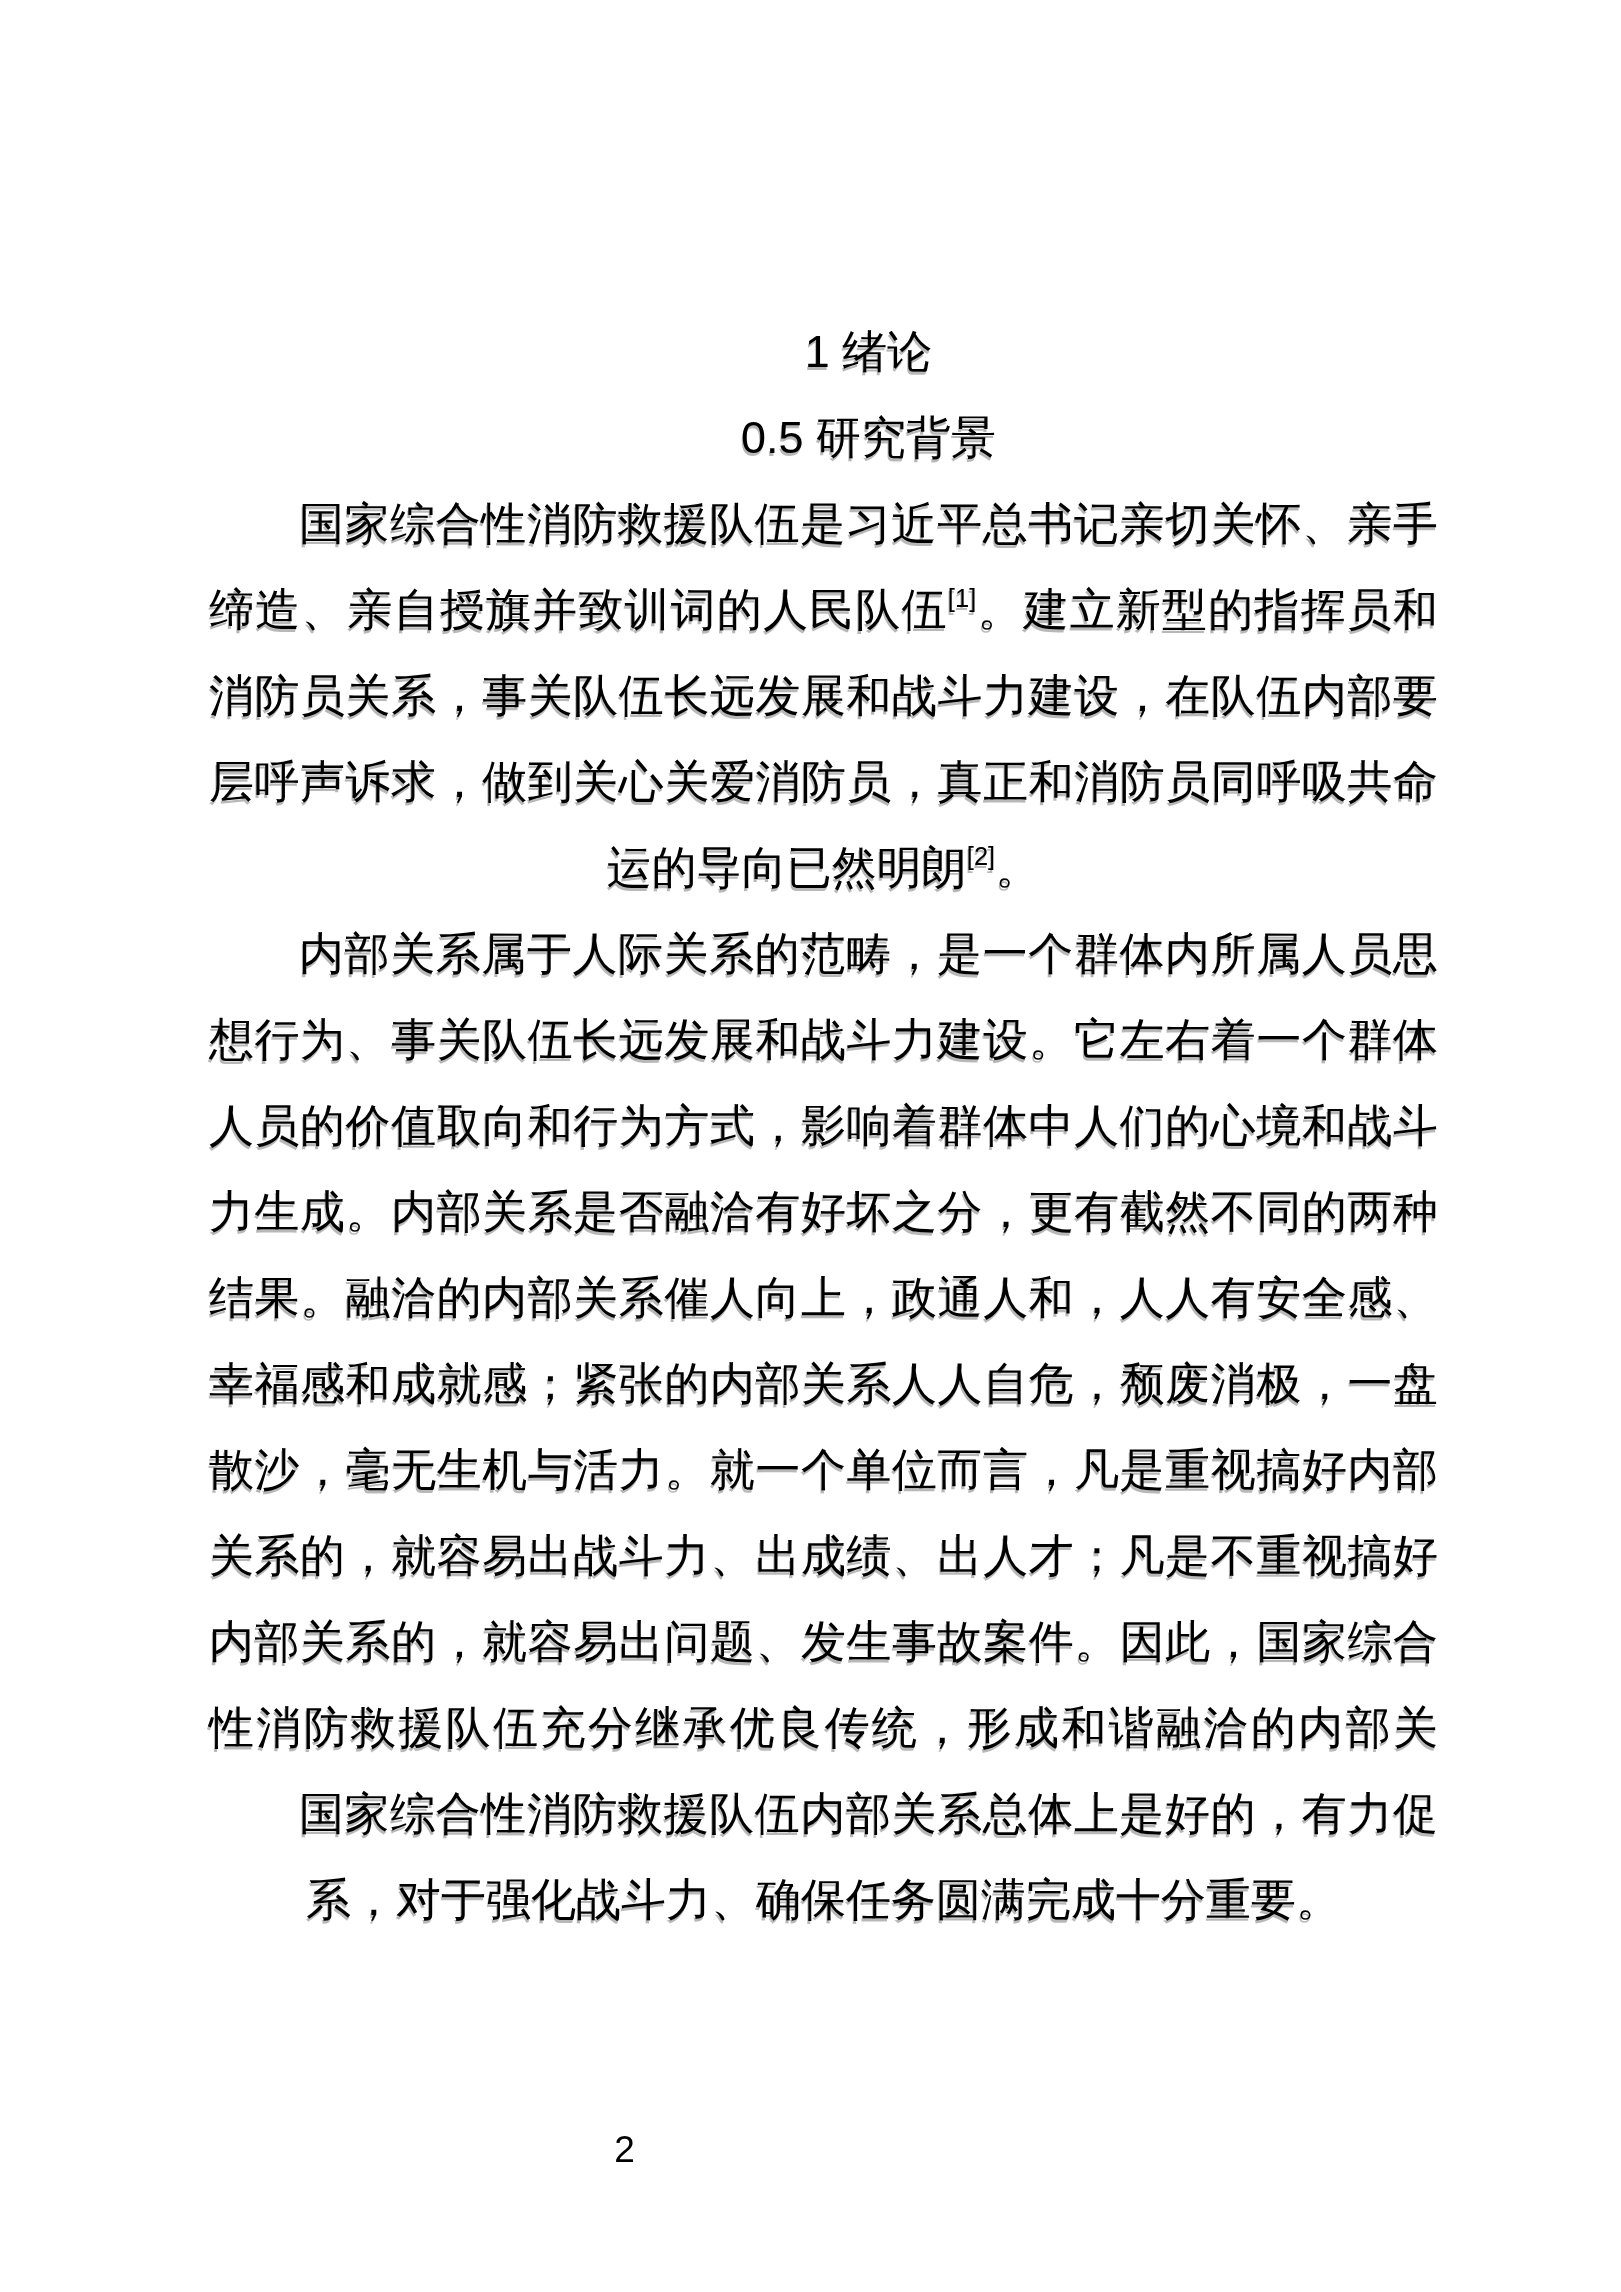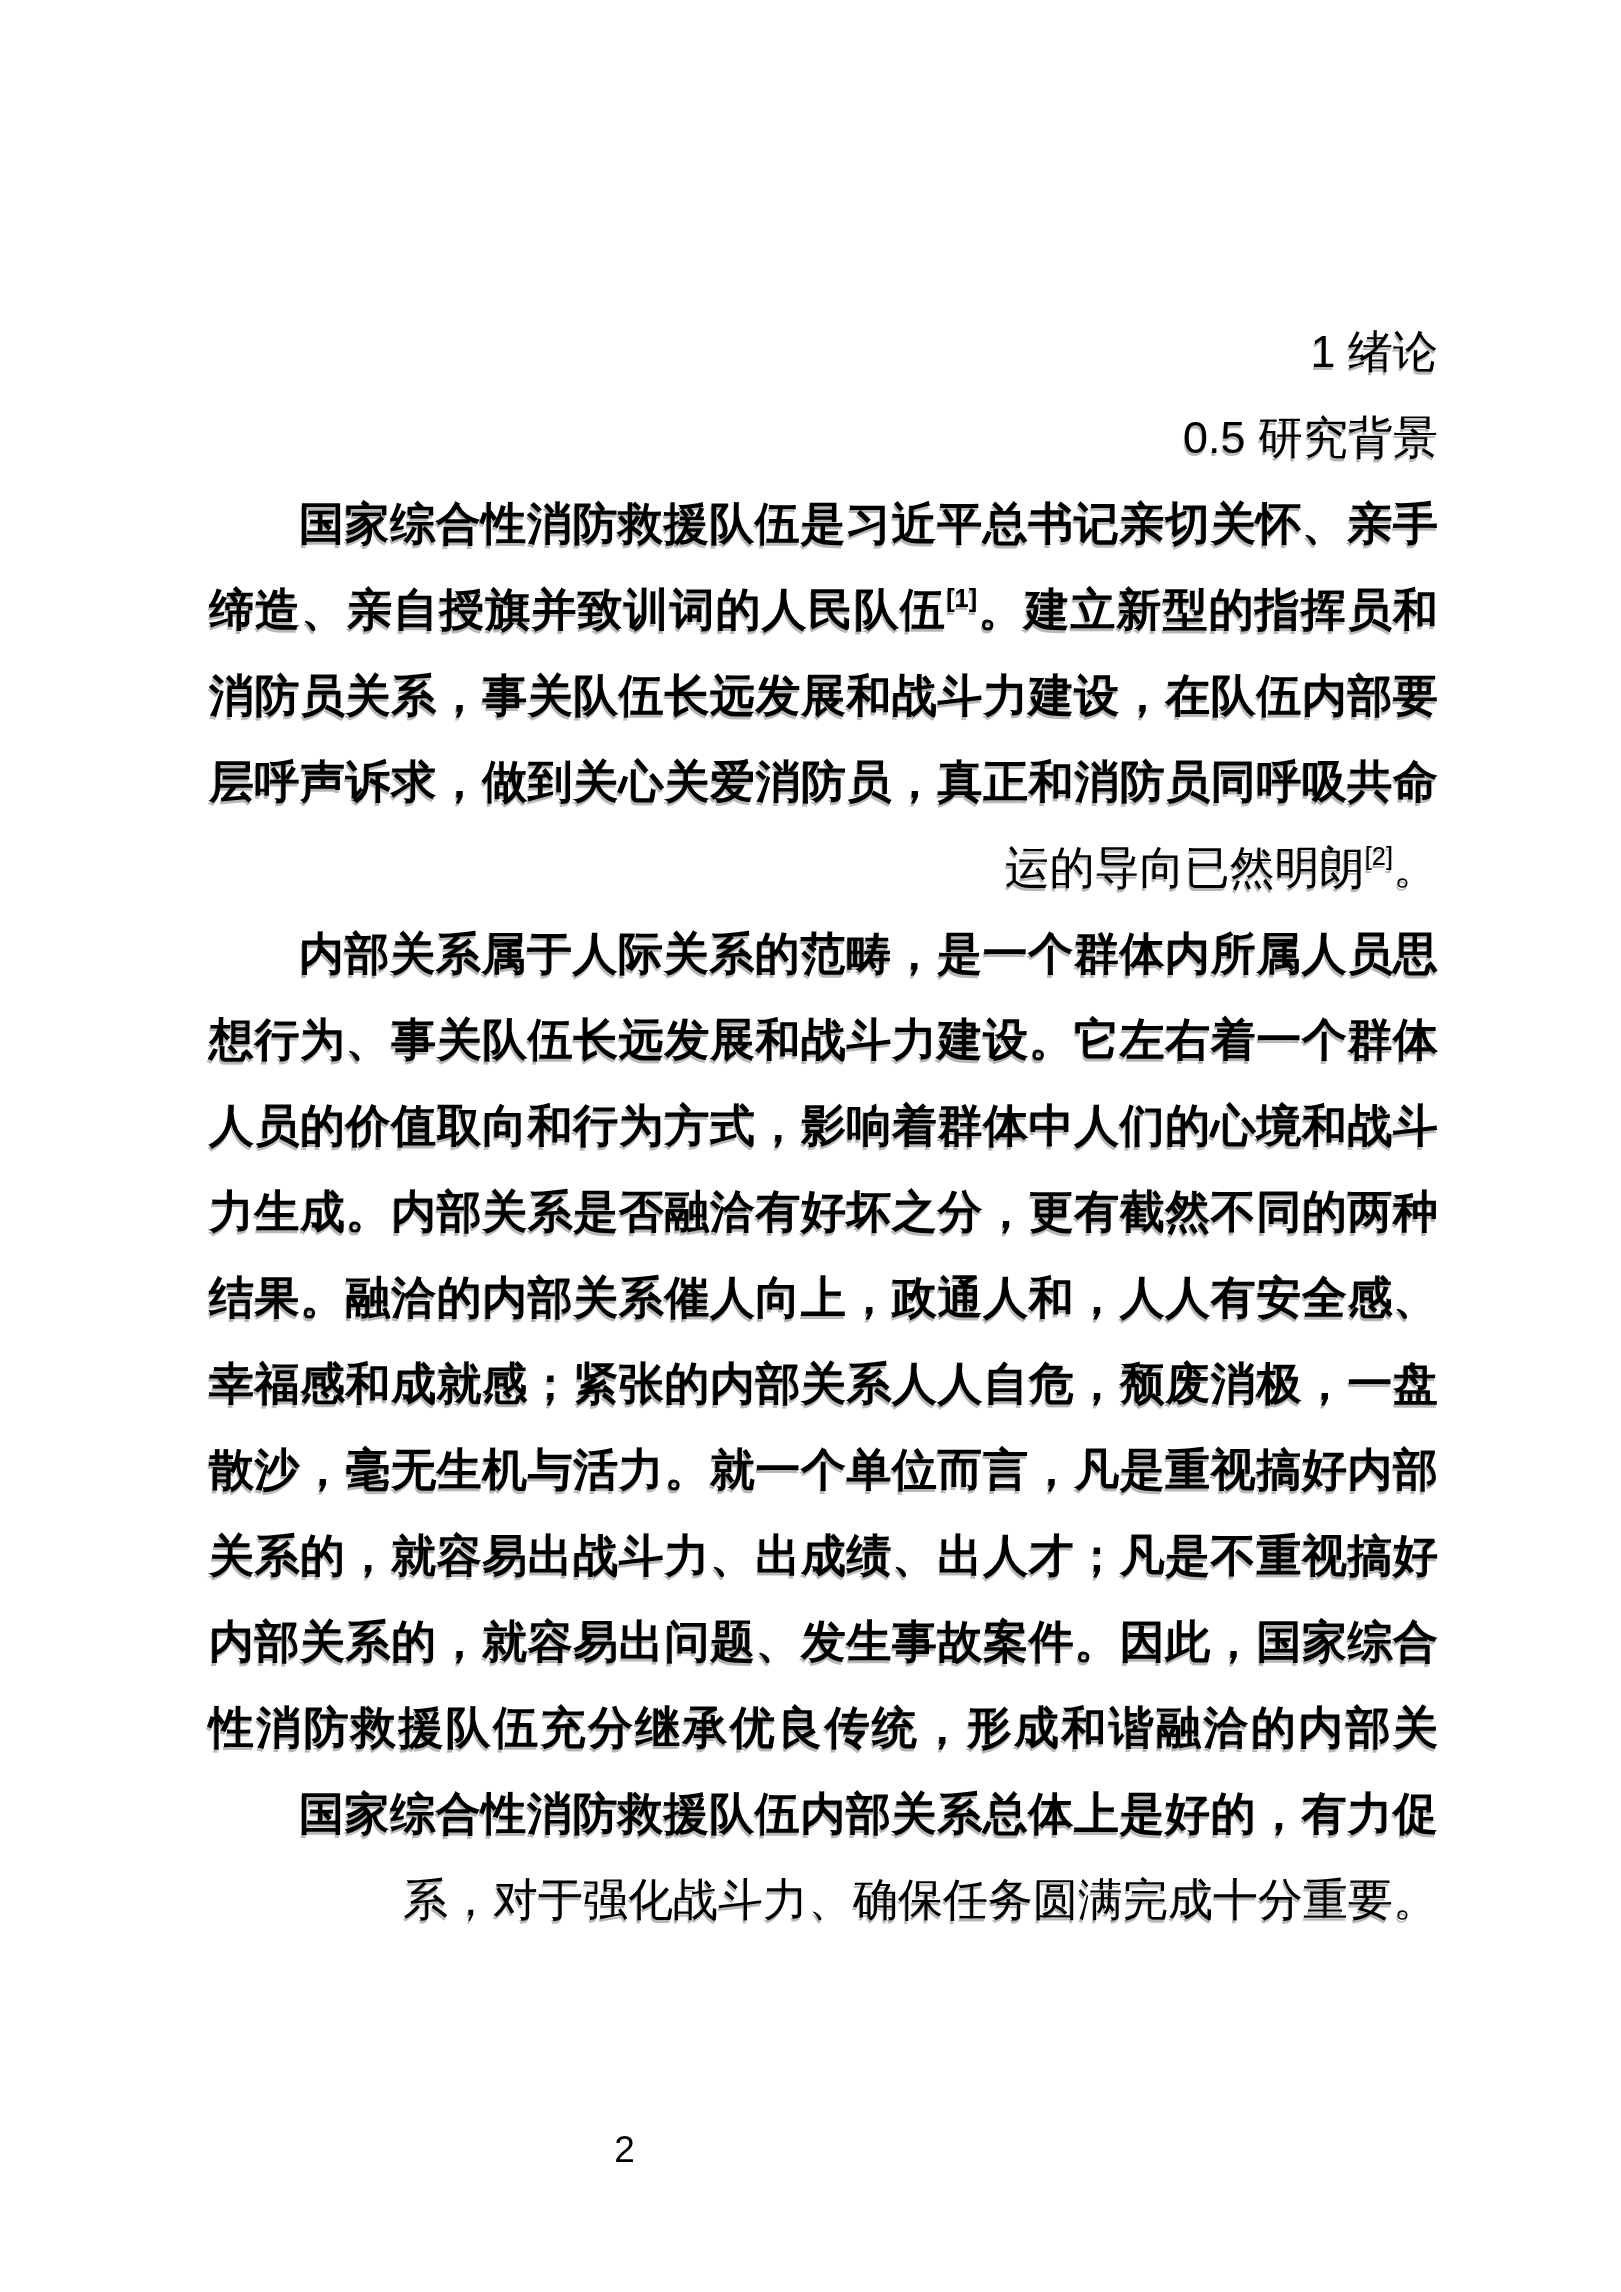--- a/index.html
+++ b/index.html
@@ -18,26 +18,25 @@
     left: 209px;
     top: 309px;
     width: 1229px;
   }
   .line {
     height: 86px;
     line-height: 86px;
     font-size: 45px;
     color: #000;
     text-shadow: -1px 2.9px 0 rgba(0,0,0,0.28);
-    text-align: right;
+    text-align: center;
   }
   .just {
     text-align: justify;
     text-align-last: justify;
-    font-weight: bold;
   }
   .indent { padding-left: 90px; }
   .line sup {
     font-size: 25.5px;
     line-height: 0;
     vertical-align: 17.6px;
     letter-spacing: 0;
   }
   .pagenum {
     position: absolute;

